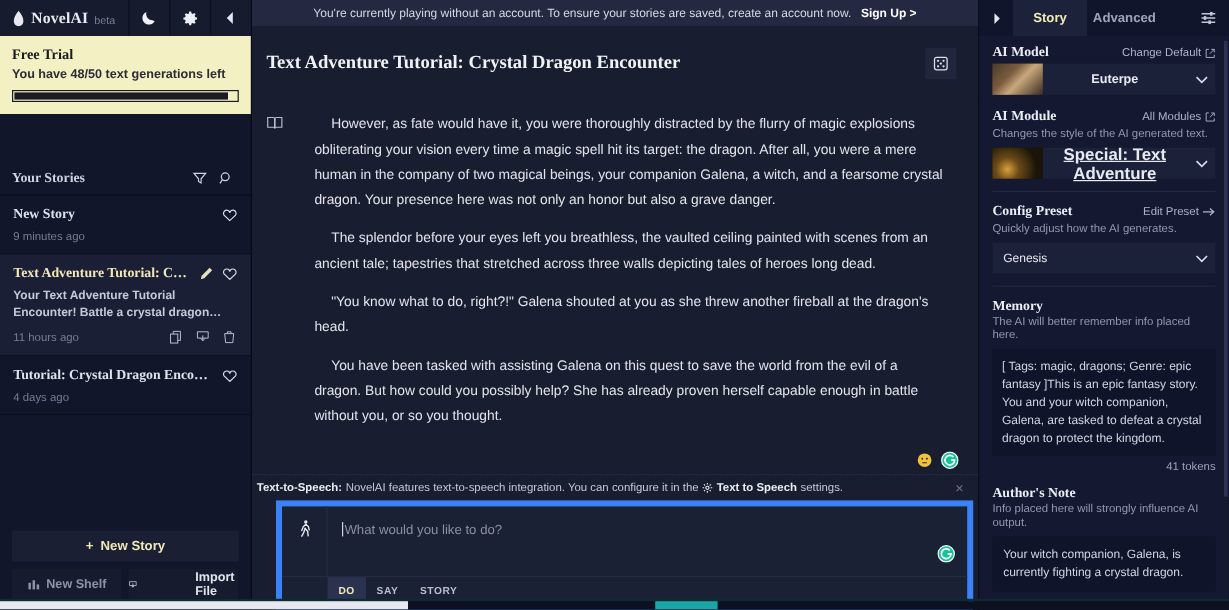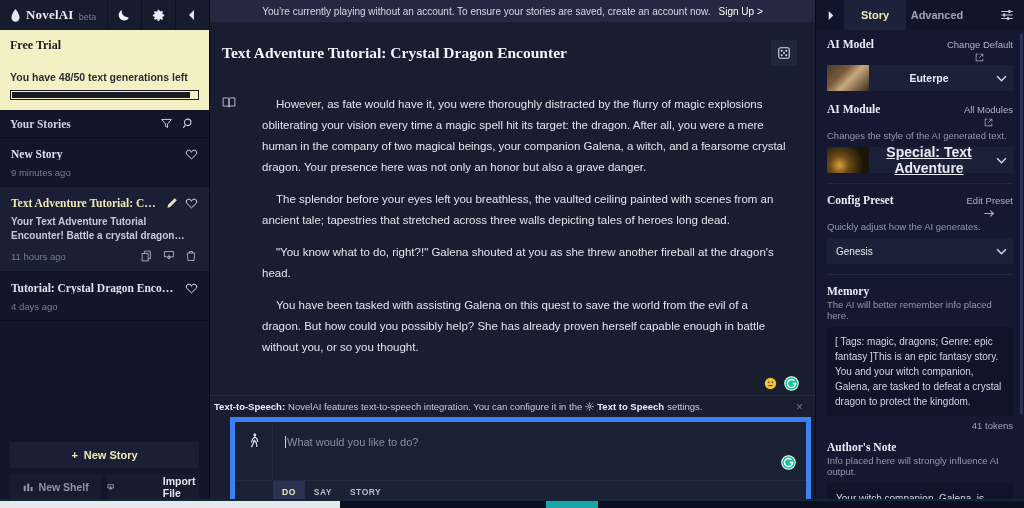--- a/index.html
+++ b/index.html
@@ -17,27 +17,27 @@
   .brand-bar { height: 30px; background: #171b2e; display: flex; align-items: center; }
   .brand { display: flex; align-items: center; gap: 5px; padding: 0 8px 0 10px; width: 112px; height: 30px; }
   .brand-logo { width: 11px; height: 13px; }
   .brand-name { font-family: "Liberation Serif", serif; font-weight: bold; font-size: 13px; color: #e9e9ef; letter-spacing: .2px; }
   .brand-beta { font-size: 9px; color: #7a7f96; padding-top: 3px; }
   .hdr-btn { width: 36px; height: 30px; display: flex; align-items: center; justify-content: center;
              border-left: 1px solid #0d1120; }
   .hdr-btn svg { display:block; }
 
   .trial { background: #f3f0c4; color: #1a1b22; padding: 8px 10px 10px; }
-  .trial-title { font-family: "Liberation Serif", serif; font-weight: bold; font-size: 12px; margin-bottom: 18px; }
+  .trial-title { font-family: "Liberation Serif", serif; font-weight: bold; font-size: 12px; margin-bottom: 3px; }
   .trial-sub { font-size: 10.5px; font-weight: bold; color: #2c2d33; margin-bottom: 7px; }
   .trial-bar { height: 10px; border: 1px solid #1a1b22; background: #f3f0c4; padding: 1px; }
   .trial-fill { height: 100%; background: #1a1b22; width: 96%; }
 
   .stories-hdr { height: 28px; display: flex; align-items: center; padding: 0 10px;
-                 border-bottom: 1px solid #0b0e1c; }
+                 border-bottom: 1px solid #0b0e1c; margin-top: 40px; }
   .stories-hdr .lbl { flex: 1; font-family: "Liberation Serif", serif; font-weight: bold; font-size: 11.5px; color: #cfd2e1; }
   .hdr-ico { width: 22px; height: 22px; display: flex; align-items: center; justify-content: center; }
 
   .story-list { flex: 1; overflow: hidden; }
   .story { padding: 9px 11px 8px; border-bottom: 1px solid #0c0f1d; position: relative; }
   .story.active { background: #1a1f35; }
   .story-top { display: flex; align-items: center; gap: 5px; }
   .story-title { flex: 1; font-family: "Liberation Serif", serif; font-weight: bold; font-size: 11.5px;
                  color: #dfe1ec; white-space: nowrap; overflow: hidden; text-overflow: ellipsis; }
   .story.active .story-title { color: #efe9b8; }
@@ -53,21 +53,21 @@
                    gap: 6px; font-size: 11px; font-weight: bold; color: #efe9b8; margin-bottom: 6px; }
   .shelf-row { display: flex; gap: 6px; }
   .shelf-btn { flex: 1; height: 26px; background: #161b2e; display: flex; align-items: center; justify-content: center;
                gap: 5px; font-size: 10.5px; font-weight: bold; color: #8e93a8; }
   .shelf-btn.import { color: #e3e5ee; gap: 48px; }
 
   
   .center { flex: 1; height: 508px; display: flex; flex-direction: column; background: #181d2f; position: relative; }
   .notice { height: 22px; background: #242941; display: flex; align-items: center; justify-content: center;
             gap: 8px; font-size: 10px; color: #d5d8e6; }
-  .notice .signup { font-weight: normal; color: #ffffff; }
+  .notice .signup { font-weight: bold; color: #ffffff; }
   .title-bar { height: 62px; display: flex; align-items: center; padding: 0 18px 0 12px; background: #181d2f; }
   .doc-title { flex: 1; font-family: "Liberation Serif", serif; font-weight: bold; font-size: 15.5px; color: #f2f3f8; }
   .theme-btn { width: 26px; height: 26px; background: #20263c; display: flex; align-items: center; justify-content: center; }
 
   .story-area { flex: 1; display: flex; position: relative; overflow: hidden; }
   .gutter { width: 38px; flex: none; display: flex; justify-content: center; padding-top: 12px; }
   .prose { flex: 1; padding: 10px 28px 10px 14px; position: relative; }
   .prose p { font-size: 11.5px; line-height: 21px; color: #e3e4ec; text-indent: 14px; margin-bottom: 11px; }
   .float-icons { position: absolute; right: 16px; bottom: 4px; display: flex; align-items: center; gap: 7px; }
 
@@ -110,21 +110,21 @@
   .tab-arrow { width: 28px; display: flex; align-items: center; justify-content: center; }
   .rtab { width: 62px; display: flex; align-items: center; justify-content: center; font-size: 11px;
           font-weight: bold; color: #9fa4bb; }
   .rtab.active { background: #1c2239; color: #efe9b8; }
   .tab-spacer { flex: 1; }
   .tab-ico { width: 34px; display: flex; align-items: center; justify-content: center; }
 
   .rsec { padding: 8px 11px 0; }
   .rsec-hd { display: flex; align-items: baseline; margin-bottom: 3px; }
   .rsec-title { flex: 1; font-family: "Liberation Serif", serif; font-weight: bold; font-size: 11.5px; color: #eceef6; }
-  .rsec-link { font-size: 9.5px; color: #aeb3c7; display: flex; align-items: center; gap: 3px; flex-direction: column; }
+  .rsec-link { font-size: 9.5px; color: #aeb3c7; display: flex; align-items: center; gap: 3px; }
   .rsec-desc { font-size: 9.5px; color: #9398ae; margin-bottom: 6px; }
   .sel-box { height: 26px; background: #1b2138; display: flex; align-items: center; position: relative; }
   .sel-thumb { width: 42px; height: 26px; flex: none; background-size: cover; }
   .sel-label { flex: 1; text-align: center; font-size: 10.5px; font-weight: bold; color: #e8eaf2; }
   .sel-caret { width: 24px; display: flex; align-items: center; justify-content: center; }
   .rdiv { height: 1px; background: #222842; margin: 10px 11px 0; }
 
   .ta-box { background: #10142a; padding: 7px 8px; font-size: 10px; line-height: 15px; color: #d2d5e2; }
   .tokens { text-align: right; font-size: 9.5px; color: #9da2b8; padding: 4px 11px 0; }
 

